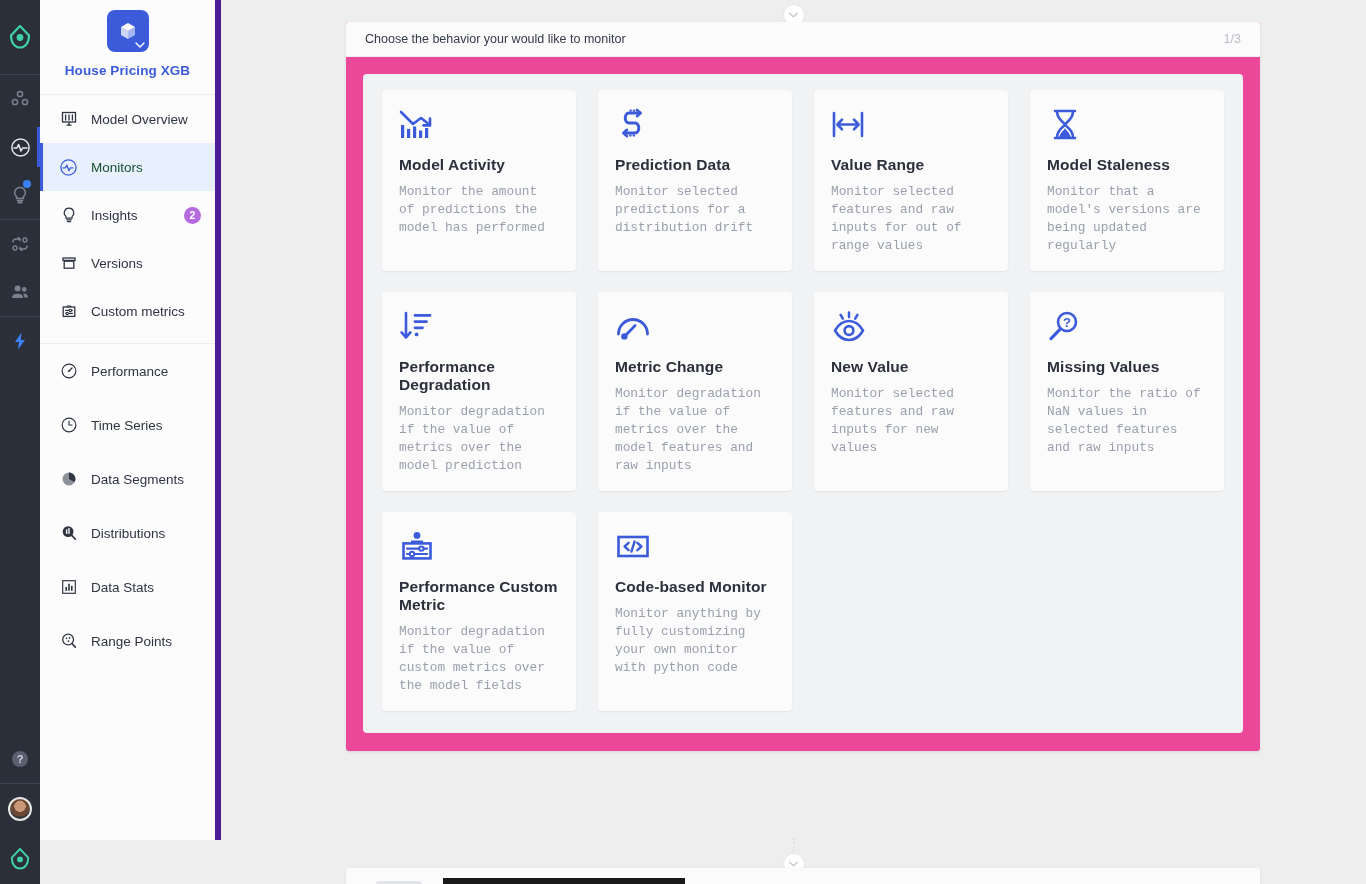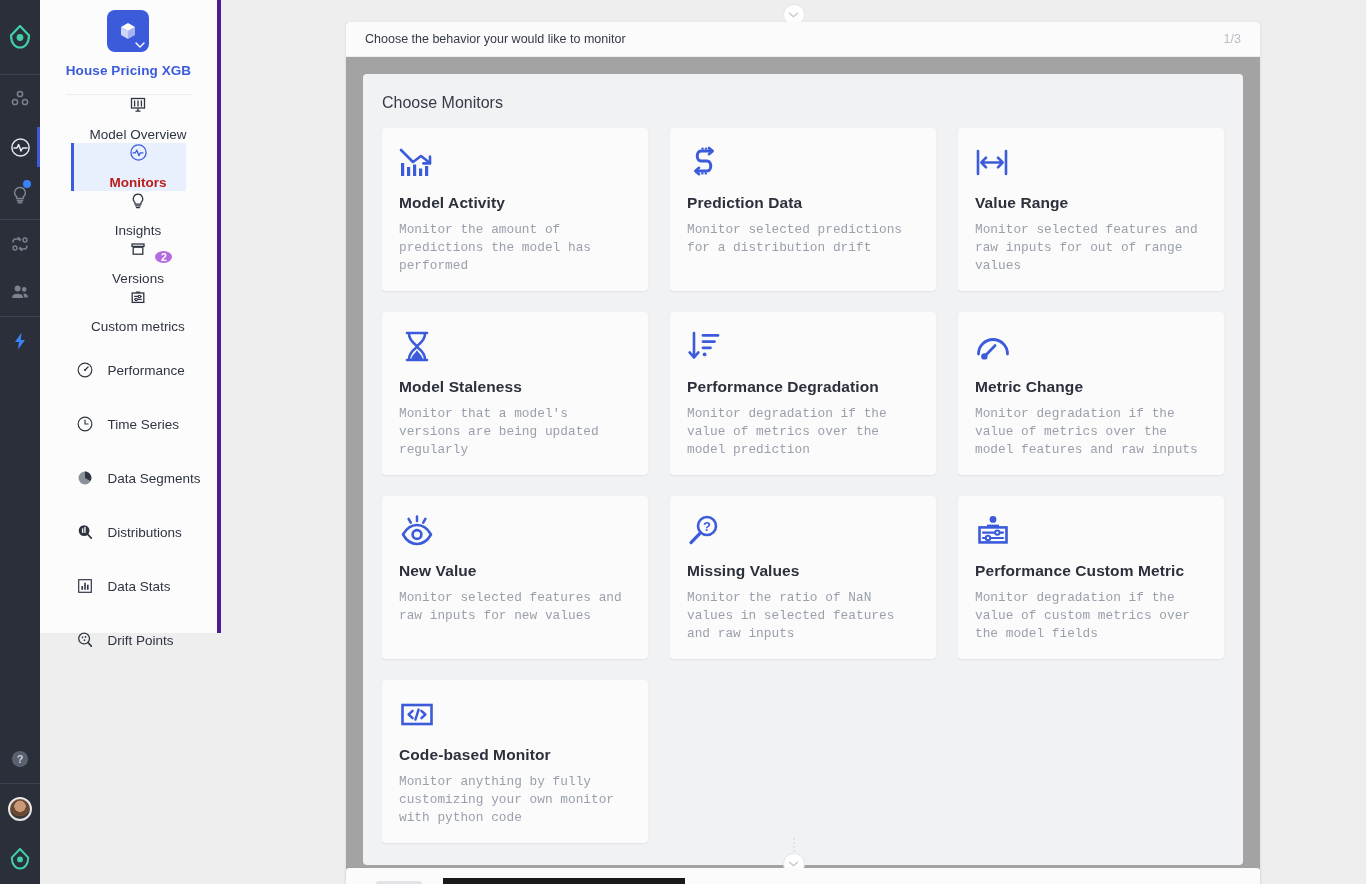--- a/index.html
+++ b/index.html
@@ -35,43 +35,43 @@
   }
   .rail-spacer { flex: 1 1 auto; }
   .avatar {
     width: 24px; height: 24px; border-radius: 50%;
     background: radial-gradient(circle at 50% 36%, #c89878 0 34%, #6b4a35 36% 62%, #3a3a3a 64%);
     border: 2px solid #e7e7e7; overflow: hidden;
   }
 
   
   .sidebar {
-    width: 181px; flex: 0 0 181px; height: 633px;
-    background: #fcfcfd; border-right: 4px solid #4c1d95;
-    display: flex; flex-direction: column; position: relative; z-index: 4; align-items: center;
+    width: 181px; flex: 0 0 181px; height: 840px;
+    background: #fcfcfd; border-right: 6px solid #4c1d95;
+    display: flex; flex-direction: column; position: relative; z-index: 4;
   }
   .proj {
     padding: 10px 0 16px; display: flex; flex-direction: column; align-items: center;
     border-bottom: 1px solid #ebedf1;
   }
   .proj-tile {
     width: 42px; height: 42px; border-radius: 8px; background: #3b5bdb;
     display: flex; align-items: center; justify-content: center; position: relative;
   }
   .proj-name {
     margin-top: 11px; font-size: 13.5px; font-weight: bold; color: #3b5bdb;
     letter-spacing: .1px;
   }
   .nav { padding-top: 0; }
   .nav-item {
     height: 48px; display: flex; align-items: center; gap: 13px;
-    padding-left: 19px; position: relative; color: #2e3440; font-size: 13.5px; flex-direction: column;
+    padding-left: 19px; position: relative; color: #2e3440; font-size: 13.5px;
   }
   .nav-item .ico { width: 19px; height: 19px; display:flex; align-items:center; justify-content:center; flex: 0 0 19px; }
-  .nav-item.selected { background: #e8effd; color: #b91c1c; font-weight: bold; }
+  .nav-item.selected { background: #e8effd; color: #14532d; font-weight: normal; }
   .nav-item.selected::before {
     content: ""; position: absolute; left: 0; top: 0; bottom: 0; width: 3px; background: #3b5bdb;
   }
   .badge {
     margin-left: auto; margin-right: 14px;
     min-width: 17px; height: 17px; border-radius: 50%;
     background: #b56ae0; color: #fff; font-size: 10.5px; font-weight: bold;
     display: flex; align-items: center; justify-content: center;
   }
   .nav-sep { height: 1px; background: #ebedf1; margin: 8px 0 0; }
@@ -91,37 +91,37 @@
   }
   .chev-circle {
     position: absolute; left: 50%; transform: translateX(-50%);
     width: 22px; height: 22px; border-radius: 50%;
     background: #fff; border: 1px solid #e4e6ea;
     display: flex; align-items: center; justify-content: center;
   }
   .chev-top { top: 4px; }
   .panel {
     position: absolute; left: 125px; right: 106px; top: 22px;
-    background: #a3a3a3; border-radius: 3px;
+    background: #ec4899; border-radius: 3px;
     box-shadow: 0 1px 3px rgba(20,25,40,.10);
     overflow: hidden;
   }
   .panel-head {
     height: 35px; display: flex; align-items: center;
     padding: 0 19px; border-bottom: 1px solid #ebedf1; background: #fbfbfc;
   }
   .panel-head-title { font-size: 12.5px; color: #343a46; }
   .panel-step { margin-left: auto; font-size: 12.5px; color: #b9bdc6; }
   .panel-body { padding: 17px 17px 18px; }
 
   .group-box {
     background: #f1f2f4; border-radius: 4px; padding: 16px 19px 22px;
   }
   .group-title { font-size: 16px; color: #343a46; padding: 4px 0 16px; }
-  .grid { display: grid; grid-template-columns: repeat(3, 1fr); gap: 21px 22px; }
+  .grid { display: grid; grid-template-columns: repeat(4, 1fr); gap: 21px 22px; }
 
   .card {
     background: #fbfbfc; border-radius: 4px; padding: 18px 17px 16px;
     box-shadow: 0 1px 2px rgba(20,25,40,.07);
     min-height: 156px;
   }
   .card-ico { height: 44px; display: flex; align-items: flex-start; }
   .card-title {
     font-size: 15.5px; font-weight: bold; color: #2b303b; margin-top: 4px; letter-spacing: .1px;
   }
@@ -373,42 +373,41 @@
       <div class="tool-item">
         <span class="ico">
           <svg width="18" height="18" viewBox="0 0 20 20">
             <circle cx="9" cy="8.4" r="6" fill="none" stroke="#2e3440" stroke-width="1.4"></circle>
             <circle cx="7.2" cy="7" r=".95" fill="#2e3440"></circle>
             <circle cx="10.6" cy="6.6" r=".95" fill="#2e3440"></circle>
             <circle cx="9.4" cy="10.2" r=".95" fill="#2e3440"></circle>
             <path d="M13.2 12.8 L17 16.8" stroke="#2e3440" stroke-width="1.8" stroke-linecap="round"></path>
           </svg>
         </span>
-        <span>Drift Points</span>
+        <span>Range Points</span>
       </div>
     </div>
   </div>
 
   <div class="main">
 
     <div class="chev-circle chev-top">
       <svg width="11" height="8" viewBox="0 0 11 8">
         <path d="M1.5 2.2 L5.5 5.8 L9.5 2.2" fill="none" stroke="#c4c8d0" stroke-width="1.4" stroke-linecap="round" stroke-linejoin="round"></path>
       </svg>
     </div>
 
     <div class="panel">
       <div class="panel-head">
         <span class="panel-head-title">Choose the behavior your would like to monitor</span>
         <span class="panel-step">1/3</span>
       </div>
 
       <div class="panel-body">
         <div class="group-box">
-          <div class="group-title">Choose Monitors</div>
 
           <div class="grid">
 
             <div class="card">
               <div class="card-ico">
                 <svg width="36" height="34" viewBox="0 0 36 34">
                   <path d="M2 4 L14 16 L22 10 L31 17" fill="none" stroke="#3b5bdb" stroke-width="2.6" stroke-linecap="round" stroke-linejoin="round"></path>
                   <path d="M31 10.6 V17.4 H24.4" fill="none" stroke="#3b5bdb" stroke-width="2.6" stroke-linecap="round" stroke-linejoin="round"></path>
                   <rect x="2" y="17" width="3.2" height="13" fill="#3b5bdb"></rect>
                   <rect x="8" y="21" width="3.2" height="9" fill="#3b5bdb"></rect>

